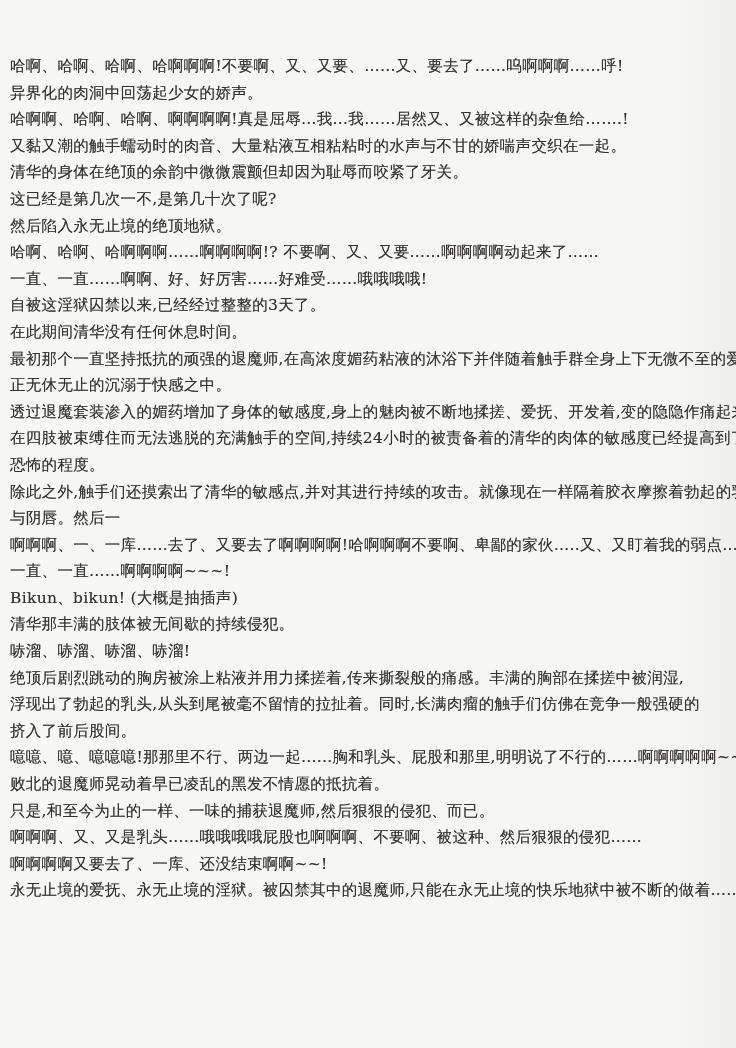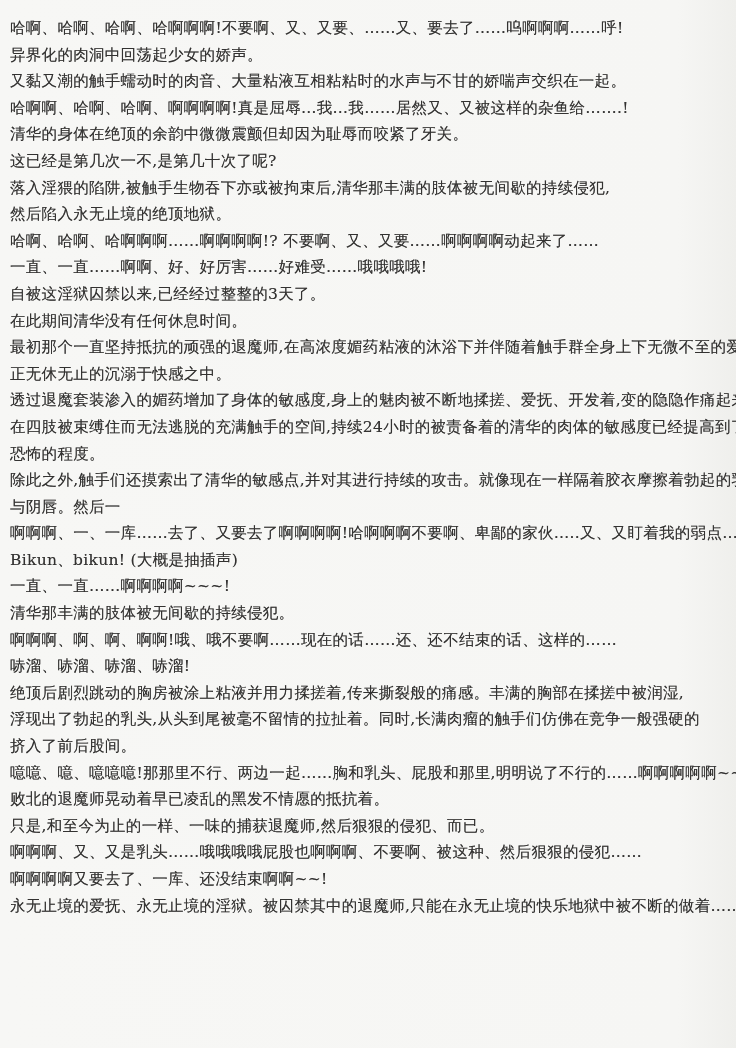--- a/index.html
+++ b/index.html
@@ -16,61 +16,60 @@
     box-sizing: border-box;
     width: 736px;
     height: 1048px;
     padding: 15px 8px 0 10px;
   }
   .doc-body {
     font-family: "DejaVu Serif", "Liberation Serif", serif;
     font-size: 15.5px;
     color: #333231;
     letter-spacing: 0.3px;
+    margin-top: 38px;
   }
   .doc-body p.line {
     margin: 0;
     padding: 0;
     line-height: 26.6px;
     white-space: nowrap;
     text-rendering: optimizeLegibility;
     
     text-shadow: 0 0 0.4px rgba(60,60,60,0.55);
   }
 </style>
 </head>
 <body>
 
 <div class="page">
   <div class="doc-body">
 
   <p class="line">哈啊、哈啊、哈啊、哈啊啊啊!不要啊、又、又要、……又、要去了……呜啊啊啊……呼!</p>
       <p class="line">异界化的肉洞中回荡起少女的娇声。</p>
+      <p class="line">哈啊啊、哈啊、哈啊、啊啊啊啊!真是屈辱…我…我……居然又、又被这样的杂鱼给…….!</p>
       <p class="line">又黏又潮的触手蠕动时的肉音、大量粘液互相粘粘时的水声与不甘的娇喘声交织在一起。</p>
-      <p class="line">哈啊啊、哈啊、哈啊、啊啊啊啊!真是屈辱…我…我……居然又、又被这样的杂鱼给…….!</p>
       <p class="line">清华的身体在绝顶的余韵中微微震颤但却因为耻辱而咬紧了牙关。</p>
       <p class="line">这已经是第几次一不,是第几十次了呢?</p>
-      <p class="line">落入淫猥的陷阱,被触手生物吞下亦或被拘束后,清华那丰满的肢体被无间歇的持续侵犯,</p>
       <p class="line">然后陷入永无止境的绝顶地狱。</p>
       <p class="line">哈啊、哈啊、哈啊啊啊……啊啊啊啊!? 不要啊、又、又要……啊啊啊啊动起来了……</p>
       <p class="line">一直、一直……啊啊、好、好厉害……好难受……哦哦哦哦!</p>
       <p class="line">自被这淫狱囚禁以来,已经经过整整的3天了。</p>
       <p class="line">在此期间清华没有任何休息时间。</p>
       <p class="line">最初那个一直坚持抵抗的顽强的退魔师,在高浓度媚药粘液的沐浴下并伴随着触手群全身上下无微不至的爱抚,</p>
       <p class="line">正无休无止的沉溺于快感之中。</p>
       <p class="line">透过退魔套装渗入的媚药增加了身体的敏感度,身上的魅肉被不断地揉搓、爱抚、开发着,变的隐隐作痛起来。</p>
       <p class="line">在四肢被束缚住而无法逃脱的充满触手的空间,持续24小时的被责备着的清华的肉体的敏感度已经提高到了非常</p>
       <p class="line">恐怖的程度。</p>
       <p class="line">除此之外,触手们还摸索出了清华的敏感点,并对其进行持续的攻击。就像现在一样隔着胶衣摩擦着勃起的乳首</p>
       <p class="line">与阴唇。然后一</p>
       <p class="line">啊啊啊、一、一库……去了、又要去了啊啊啊啊!哈啊啊啊不要啊、卑鄙的家伙…..又、又盯着我的弱点……</p>
+      <p class="line">一直、一直……啊啊啊啊~~~!</p>
       <p class="line">Bikun、bikun! (大概是抽插声)</p>
-      <p class="line">一直、一直……啊啊啊啊~~~!</p>
       <p class="line">清华那丰满的肢体被无间歇的持续侵犯。</p>
-      <p class="line">啊啊啊、啊、啊、啊啊!哦、哦不要啊……现在的话……还、还不结束的话、这样的……</p>
       <p class="line">哧溜、哧溜、哧溜、哧溜!</p>
       <p class="line">绝顶后剧烈跳动的胸房被涂上粘液并用力揉搓着,传来撕裂般的痛感。丰满的胸部在揉搓中被润湿,</p>
       <p class="line">浮现出了勃起的乳头,从头到尾被毫不留情的拉扯着。同时,长满肉瘤的触手们仿佛在竞争一般强硬的</p>
       <p class="line">挤入了前后股间。</p>
       <p class="line">噫噫、噫、噫噫噫!那那里不行、两边一起……胸和乳头、屁股和那里,明明说了不行的……啊啊啊啊啊~~~!</p>
       <p class="line">败北的退魔师晃动着早已凌乱的黑发不情愿的抵抗着。</p>
       <p class="line">只是,和至今为止的一样、一味的捕获退魔师,然后狠狠的侵犯、而已。</p>
       <p class="line">啊啊啊、又、又是乳头……哦哦哦哦屁股也啊啊啊、不要啊、被这种、然后狠狠的侵犯……</p>
       <p class="line">啊啊啊啊又要去了、一库、还没结束啊啊~~!</p>
       <p class="line">永无止境的爱抚、永无止境的淫狱。被囚禁其中的退魔师,只能在永无止境的快乐地狱中被不断的做着……</p>

